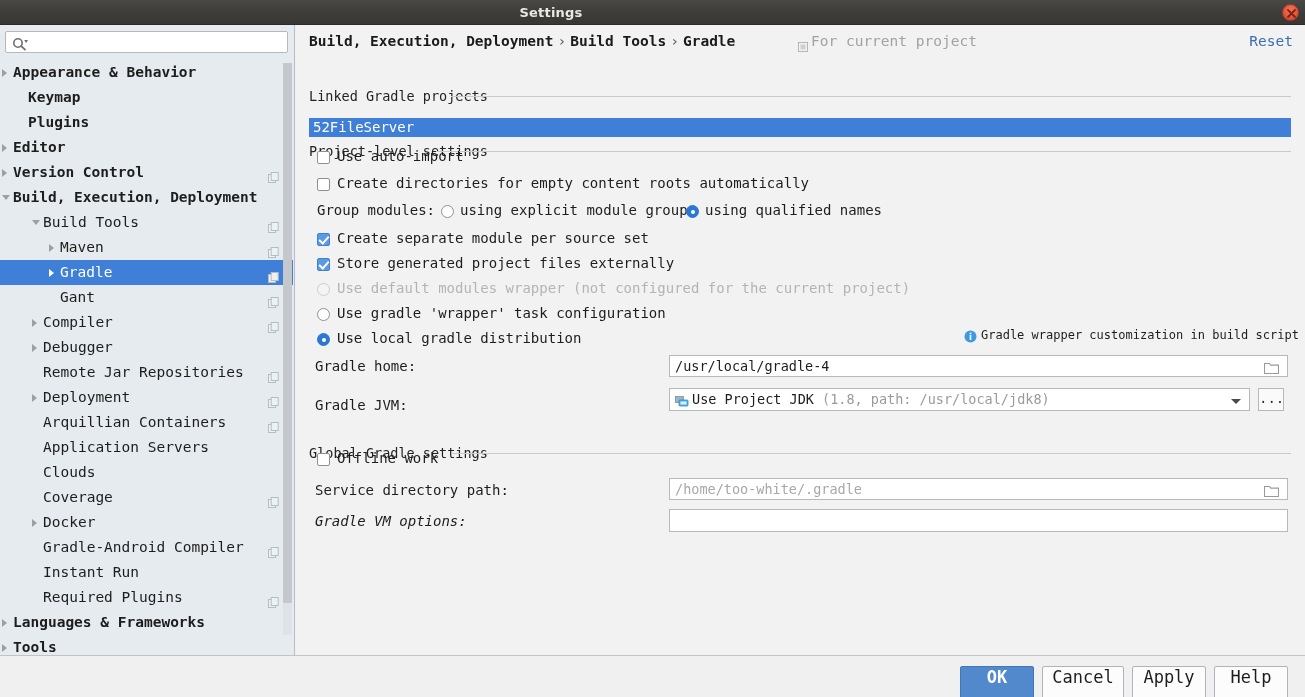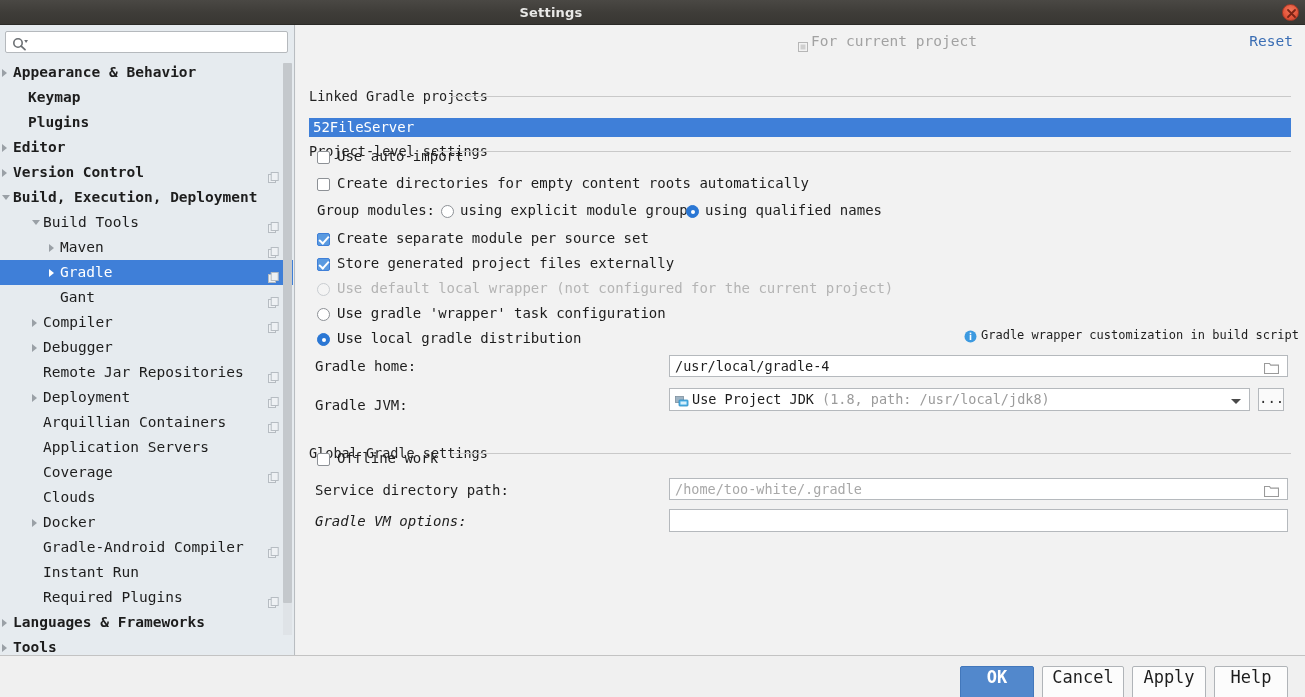--- a/index.html
+++ b/index.html
@@ -321,28 +321,28 @@
         <span class="tree-label" style="left:43px">Arquillian Containers</span>
         <span class="copy-icon"><svg width="11" height="11" viewBox="0 0 11 11">
             <rect x="0.5" y="2.5" width="7" height="8" fill="#eef1f4" stroke="#b6bcc2"></rect>
             <rect x="3.2" y="0.5" width="7" height="8" fill="#eef1f4" stroke="#b6bcc2"></rect>
           </svg></span>
       </div>
       <div class="tree-row">
         <span class="tree-label" style="left:43px">Application Servers</span>
       </div>
       <div class="tree-row">
+        <span class="tree-label" style="left:43px">Clouds</span>
+      </div>
+      <div class="tree-row">
         <span class="tree-label" style="left:43px">Coverage</span>
         <span class="copy-icon"><svg width="11" height="11" viewBox="0 0 11 11">
             <rect x="0.5" y="2.5" width="7" height="8" fill="#eef1f4" stroke="#b6bcc2"></rect>
             <rect x="3.2" y="0.5" width="7" height="8" fill="#eef1f4" stroke="#b6bcc2"></rect>
           </svg></span>
-      </div>
-      <div class="tree-row">
-        <span class="tree-label" style="left:43px">Clouds</span>
       </div>
       <div class="tree-row">
         <span class="arrow collapsed" style="left:32px"></span>
         <span class="tree-label" style="left:43px">Docker</span>
       </div>
       <div class="tree-row">
         <span class="tree-label" style="left:43px">Gradle-Android Compiler</span>
         <span class="copy-icon"><svg width="11" height="11" viewBox="0 0 11 11">
             <rect x="0.5" y="2.5" width="7" height="8" fill="#eef1f4" stroke="#b6bcc2"></rect>
             <rect x="3.2" y="0.5" width="7" height="8" fill="#eef1f4" stroke="#b6bcc2"></rect>
@@ -368,20 +368,21 @@
       </div>
     </div>
 
   <div id="tree-scrollbar">
     <div id="tree-thumb"></div>
   </div>
 </div>
 
 <div id="main">
 
+  <div id="breadcrumb"><span>Build, Execution, Deployment</span><span class="sep">›</span><span>Build Tools</span><span class="sep">›</span><span>Gradle</span></div>
 
   <span id="scope-icon">
     <svg width="10" height="10" viewBox="0 0 10 10">
       <rect x="0.5" y="0.5" width="9" height="9" fill="none" stroke="#b6b6b6"></rect>
       <rect x="2.5" y="2.5" width="5" height="5" fill="#cfcfcf"></rect>
     </svg>
   </span>
   <div id="scope-text">For current project</div>
   <div id="reset-link">Reset</div>
 
@@ -405,21 +406,21 @@
   <div class="rb checked" style="left:390px; top:180px;"></div>
   <div class="lbl" style="left:409px; top:177px;">using qualified names</div>
 
   <div class="cb checked" style="left:21px; top:208px;"></div>
   <div class="lbl" style="left:41px; top:205px;">Create separate module per source set</div>
 
   <div class="cb checked" style="left:21px; top:233px;"></div>
   <div class="lbl" style="left:41px; top:230px;">Store generated project files externally</div>
 
   <div class="rb disabled" style="left:21px; top:258px;"></div>
-  <div class="lbl disabled" style="left:41px; top:255px;">Use default local wrapper (not configured for the current project)</div>
+  <div class="lbl disabled" style="left:41px; top:255px;">Use default modules wrapper (not configured for the current project)</div>
 
   <div class="rb" style="left:21px; top:283px;"></div>
   <div class="lbl" style="left:41px; top:280px;">Use gradle 'wrapper' task configuration</div>
 
   <span id="info-icon">
     <svg width="13" height="13" viewBox="0 0 13 13">
       <circle cx="6.5" cy="6.5" r="6" fill="#3d9ae0"></circle>
       <rect x="5.7" y="5" width="1.6" height="5" fill="#fff"></rect>
       <rect x="5.7" y="2.6" width="1.6" height="1.7" fill="#fff"></rect>
     </svg>

